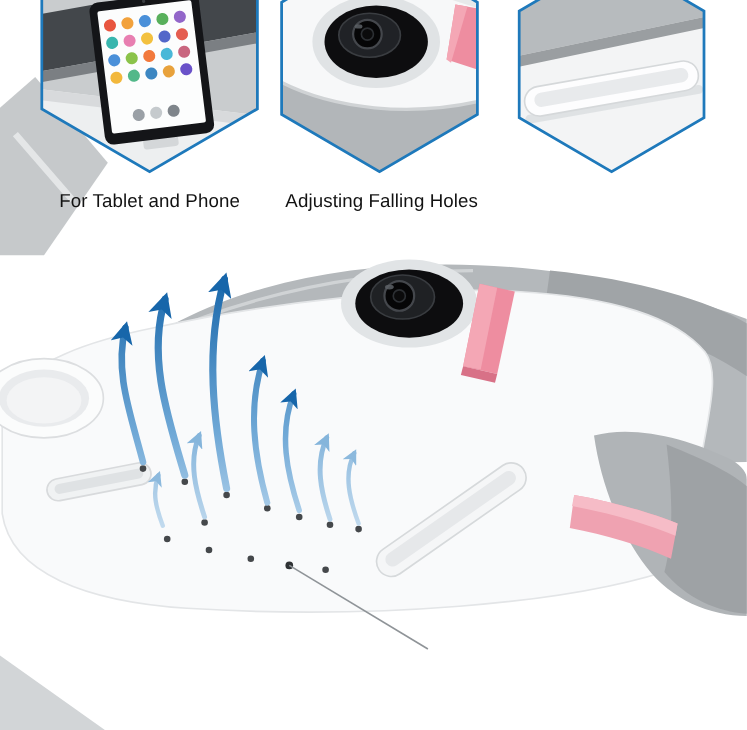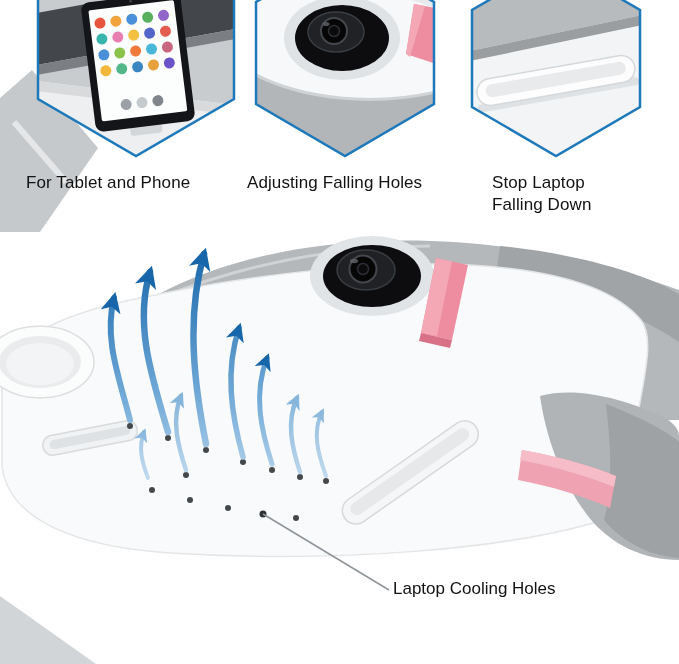--- a/index.html
+++ b/index.html
@@ -1,20 +1,20 @@
 <!DOCTYPE html>
 <html><head>
 <meta charset="utf-8">
 <style>
   * { box-sizing: border-box; margin: 0; padding: 0; }
   html, body { width: 679px; height: 664px; background: #ffffff; font-family: "Liberation Sans", sans-serif; overflow: hidden; }
   .canvas { position: relative; width: 679px; height: 664px; background: #ffffff; overflow: hidden; }
   .scene { position: absolute; left: 0; top: 0; z-index: 1; }
   .hex { position: absolute; z-index: 3; }
-  .callout-label { position: absolute; z-index: 4; text-align: left; font-size: 17px; line-height: 1.28; color: #121212; font-weight: 400; letter-spacing: .1px; }
+  .callout-label { position: absolute; z-index: 4; text-align: center; font-size: 17px; line-height: 1.28; color: #121212; font-weight: 400; letter-spacing: .1px; }
   .bottom-label { position: absolute; z-index: 4; font-size: 17px; color: #121212; white-space: nowrap; }
 </style>
 </head>
 <body>
 
 <div class="canvas">
 
   <svg class="scene" width="679" height="664" viewBox="0 0 679 664">
     <defs>
       <linearGradient id="ag" gradientUnits="userSpaceOnUse" x1="0" y1="510" x2="0" y2="250">
@@ -206,17 +206,15 @@
         <rect x="4" y="132" width="164" height="8" rx="4" fill="#dde0e2" opacity="0.9"></rect>
         <rect x="6" y="108" width="160" height="27" rx="13.5" fill="#fdfdfe" stroke="#d5d8da" stroke-width="1.5"></rect>
         <rect x="15" y="114" width="142" height="13" rx="6.5" fill="#e8eaec"></rect>
       </g>
     </g>
     <polygon points="86,2 170,51 170,148 86,197 2,148 2,51" fill="none" stroke="#1e79bb" stroke-width="2.5"></polygon>
   </svg>
 
   <div class="callout-label" style="left:26px; top:172px; width:220px;">For Tablet and Phone</div>
   <div class="callout-label" style="left:247px; top:172px; width:200px;">Adjusting Falling Holes</div>
-  <div class="callout-label" style="left:492px; top:172px; width:120px;">Stop Laptop Falling Down</div>
-
-  <div class="bottom-label" style="left:393px; top:579px;">Laptop Cooling Holes</div>
+
 
 </div>
 
 </body></html>

